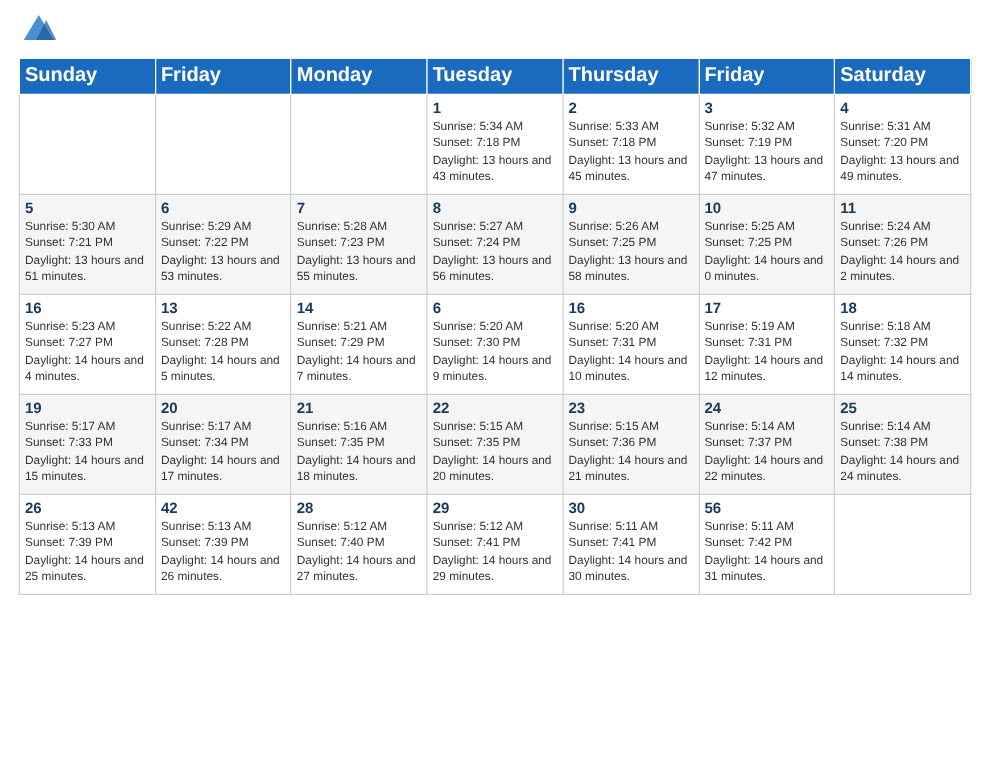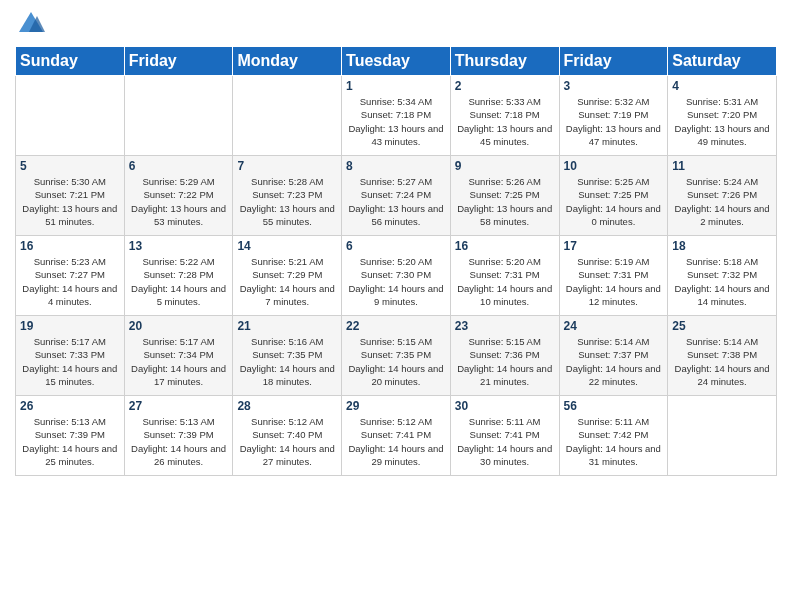--- a/index.html
+++ b/index.html
@@ -71,21 +71,20 @@
     .day-number {
       font-size: 12px;
       font-weight: bold;
       color: #1a3a5c;
       margin-bottom: 2px;
     }
     .day-info {
       font-size: 9.5px;
       color: #333;
       line-height: 1.4;
-      text-align: center;
     }
     .empty-cell {
       background: #fff !important;
     }
   </style>
 </head>
 <body>
 
 <div class="container">
   <div class="header">
@@ -232,21 +231,21 @@
             <div class="day-number">25</div>
             <div class="day-info">Sunrise: 5:14 AM<br>Sunset: 7:38 PM<br>Daylight: 14 hours and 24 minutes.</div>
           </td>
         </tr>
         <tr>
           <td>
             <div class="day-number">26</div>
             <div class="day-info">Sunrise: 5:13 AM<br>Sunset: 7:39 PM<br>Daylight: 14 hours and 25 minutes.</div>
           </td>
           <td>
-            <div class="day-number">27</div>
+            <div class="day-number">42</div>
             <div class="day-info">Sunrise: 5:13 AM<br>Sunset: 7:39 PM<br>Daylight: 14 hours and 26 minutes.</div>
           </td>
           <td>
             <div class="day-number">28</div>
             <div class="day-info">Sunrise: 5:12 AM<br>Sunset: 7:40 PM<br>Daylight: 14 hours and 27 minutes.</div>
           </td>
           <td>
             <div class="day-number">29</div>
             <div class="day-info">Sunrise: 5:12 AM<br>Sunset: 7:41 PM<br>Daylight: 14 hours and 29 minutes.</div>
           </td>

